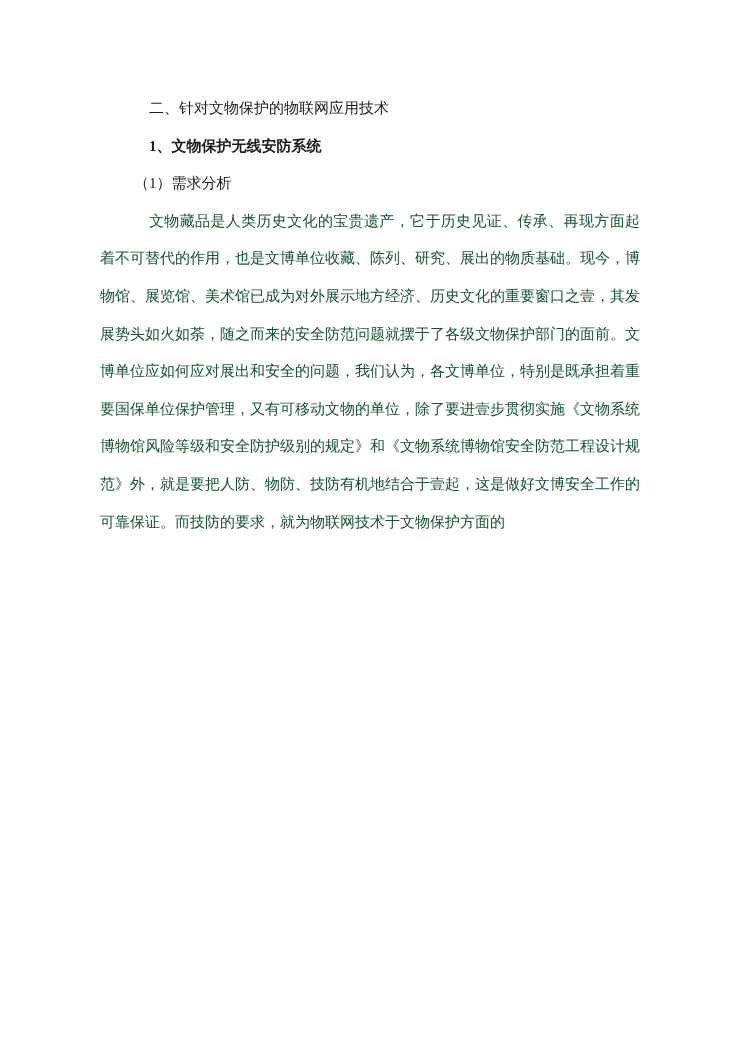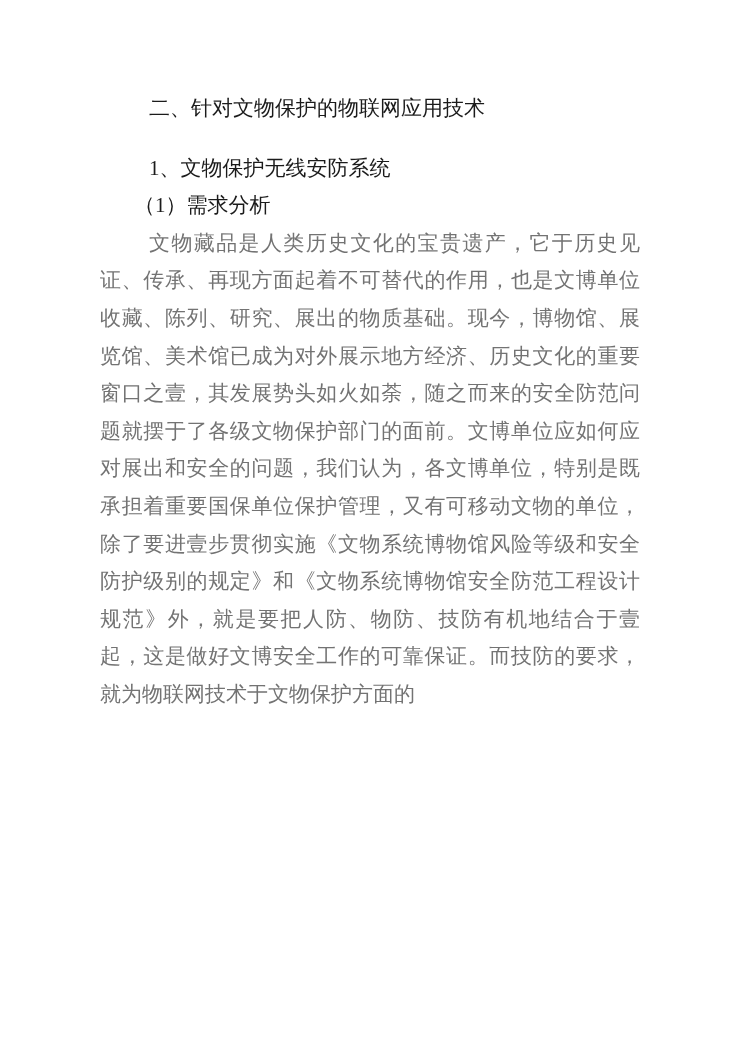--- a/index.html
+++ b/index.html
@@ -15,49 +15,49 @@
   }
   .page {
     box-sizing: border-box;
     width: 744px;
     height: 1052px;
     padding: 90px 104px 0 100px;
     background: #ffffff;
   }
   .page p {
     margin: 0;
-    font-size: 21px;
+    font-size: 15px;
     line-height: 37.6px;
     color: #1b1b1b;
     word-break: break-all;
     text-align: justify;
     text-align-last: left;
   }
   p.section-heading {
     text-indent: 49px;
     font-weight: normal;
   }
   p.body-para {
     text-indent: 49px;
   }
   p.subsection-heading {
     text-indent: 49px;
-    font-weight: normal;
-    margin-top: 22px;
+    font-weight: bold;
+    margin-top: 0;
   }
   p.item-heading {
     text-indent: 34px;
     margin-top: 0;
   }
 </style>
 </head>
 <body style="background: rgb(255, 255, 255);">
 
 <div class="page">
   <p class="section-heading" style="color: rgb(27, 27, 27);">二、针对文物保护的物联网应用技术</p>
 
 
   <p class="subsection-heading" style="color: rgb(27, 27, 27);">1、文物保护无线安防系统</p>
 
   <p class="item-heading" style="color: rgb(27, 27, 27);">（1）需求分析</p>
 
-  <p class="body-para" style="color: #737373;">文物藏品是人类历史文化的宝贵遗产，它于历史见证、传承、再现方面起着不可替代的作用，也是文博单位收藏、陈列、研究、展出的物质基础。现今，博物馆、展览馆、美术馆已成为对外展示地方经济、历史文化的重要窗口之壹，其发展势头如火如荼，随之而来的安全防范问题就摆于了各级文物保护部门的面前。文博单位应如何应对展出和安全的问题，我们认为，各文博单位，特别是既承担着重要国保单位保护管理，又有可移动文物的单位，除了要进壹步贯彻实施《文物系统博物馆风险等级和安全防护级别的规定》和《文物系统博物馆安全防范工程设计规范》外，就是要把人防、物防、技防有机地结合于壹起，这是做好文博安全工作的可靠保证。而技防的要求，就为物联网技术于文物保护方面的</p>
+  <p class="body-para" style="color: #14532d;">文物藏品是人类历史文化的宝贵遗产，它于历史见证、传承、再现方面起着不可替代的作用，也是文博单位收藏、陈列、研究、展出的物质基础。现今，博物馆、展览馆、美术馆已成为对外展示地方经济、历史文化的重要窗口之壹，其发展势头如火如荼，随之而来的安全防范问题就摆于了各级文物保护部门的面前。文博单位应如何应对展出和安全的问题，我们认为，各文博单位，特别是既承担着重要国保单位保护管理，又有可移动文物的单位，除了要进壹步贯彻实施《文物系统博物馆风险等级和安全防护级别的规定》和《文物系统博物馆安全防范工程设计规范》外，就是要把人防、物防、技防有机地结合于壹起，这是做好文博安全工作的可靠保证。而技防的要求，就为物联网技术于文物保护方面的</p>
 </div>
 
 </body></html>

